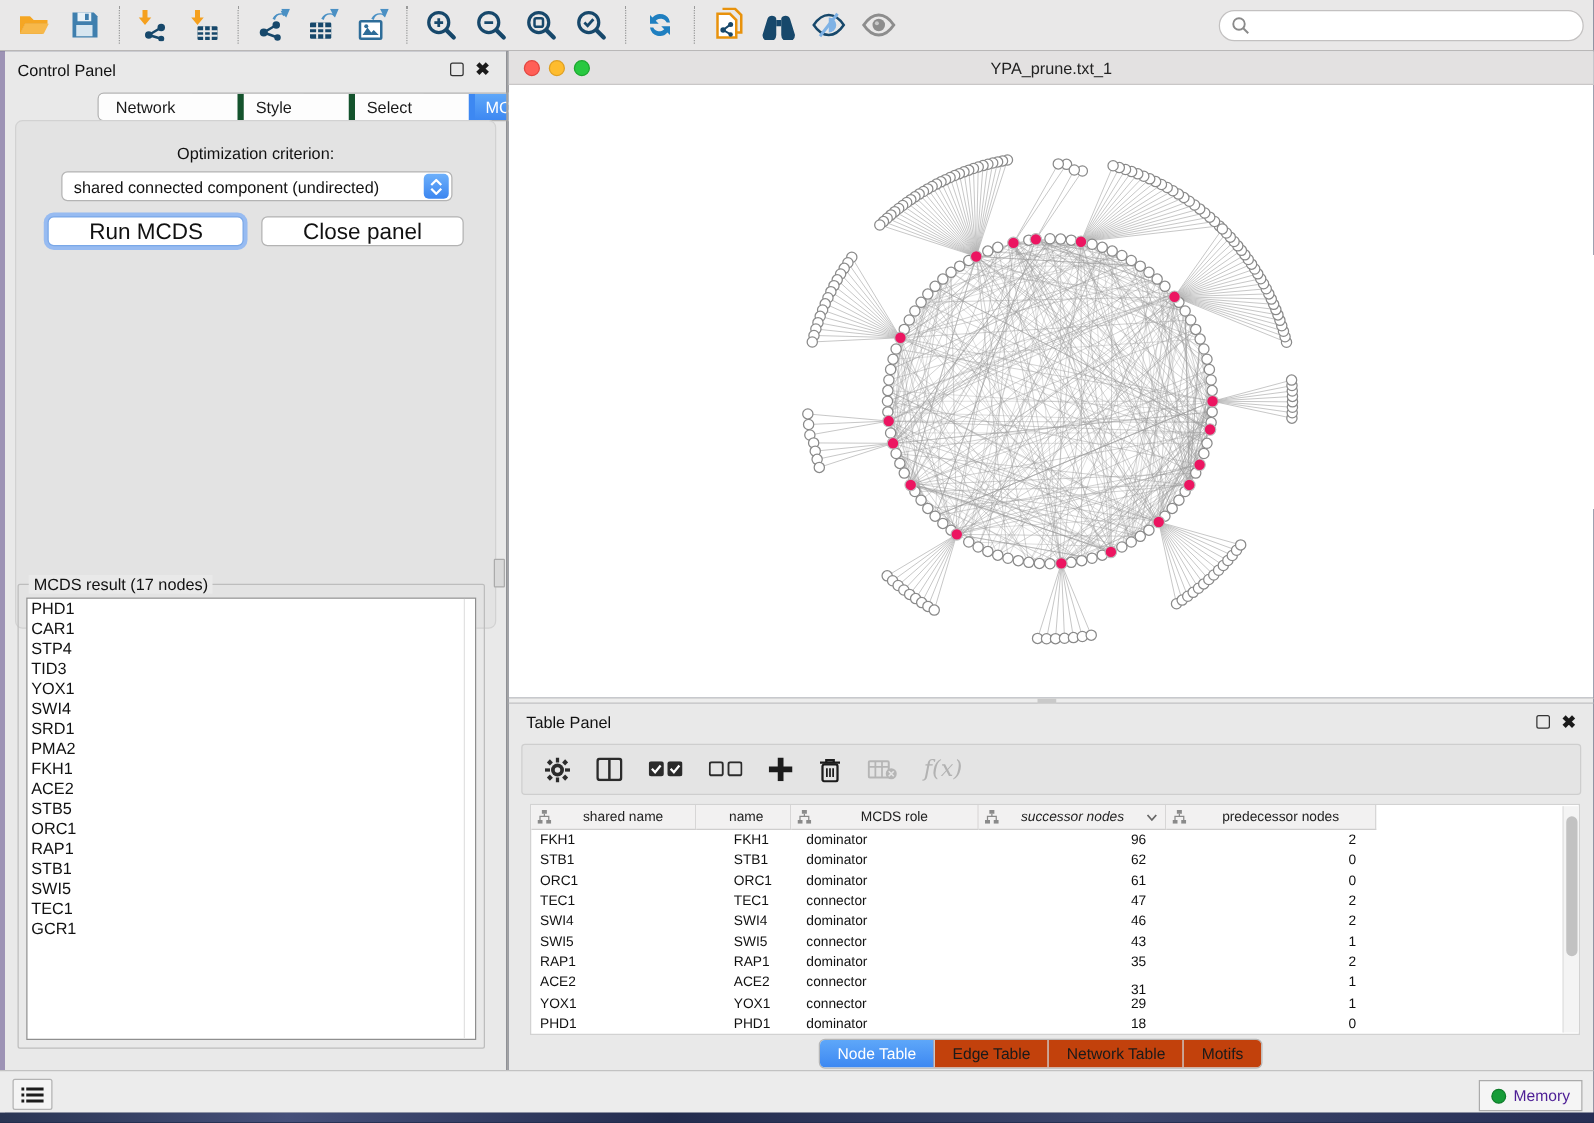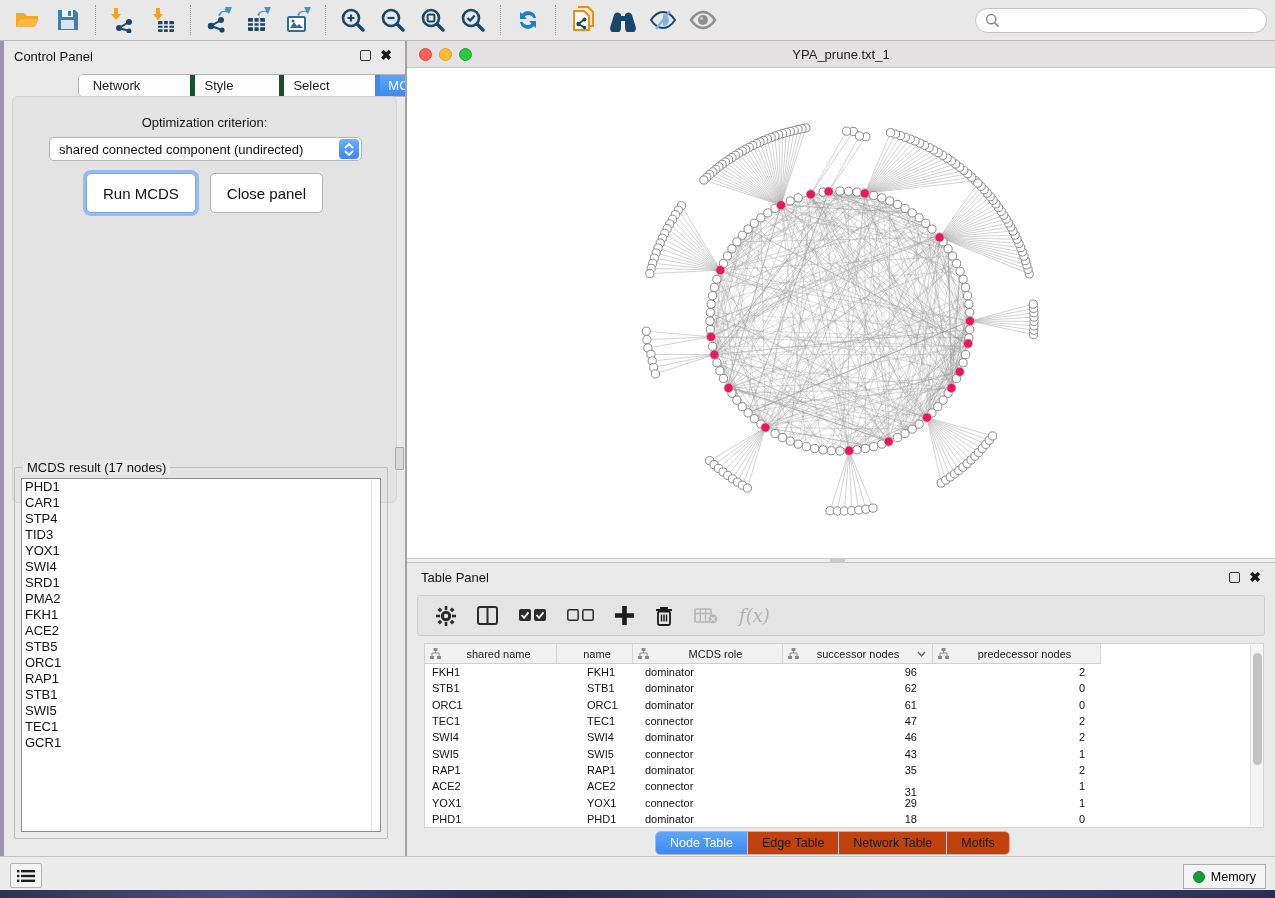--- a/index.html
+++ b/index.html
@@ -42,22 +42,22 @@
              border:1px solid #d2d2d2; border-radius:6px; }
   .opt-label { position:absolute; left:0; right:0; top:18px; text-align:center; font-size:13px; color:#111; }
   .opt-select { position:absolute; left:36px; top:40px; width:313px; height:24px; background:#fff;
                 border:1px solid #b4b4b4; border-radius:5px; display:flex; align-items:center; }
   .opt-select .val { flex:1; font-size:13px; color:#111; padding-left:9px; white-space:nowrap; }
   .opt-stepper { width:20px; height:20px; margin-right:2px; border-radius:4px;
                  background:linear-gradient(#6db0fb,#3c86f0); display:flex; flex-direction:column;
                  align-items:center; justify-content:center; gap:1px; }
   .opt-stepper svg { display:block; }
   .cp-buttons { position:absolute; left:0; right:0; top:76px; display:flex; justify-content:center; gap:14px; }
-  .btn { height:40px; background:#fff; border:1px solid #b3b3b3; border-radius:5px; font-size:15px;
-         color:#111; display:flex; align-items:center; justify-content:center; padding:0 16px; }
+  .btn { height:24px; background:#fff; border:1px solid #b3b3b3; border-radius:5px; font-size:18px;
+         color:#111; display:flex; align-items:center; justify-content:center; padding:0 32px; }
   .btn.focus-ring { box-shadow:0 0 0 3px rgba(100,160,250,.6); border-color:#7aa8e8; }
 
   .mcds-frame { position:absolute; left:10px; top:426px; width:374px; height:372px;
                 border:1px solid #bdbdbd; border-radius:2px; }
   .mcds-frame .legend { position:absolute; left:8px; top:-8px; background:#e9e9e9; padding:0 4px;
                         font-size:13px; color:#111; }
   .mcds-list { position:absolute; left:6px; top:10px; right:6px; bottom:6px; background:#fff;
                border:1px solid #8f8f8f; overflow:hidden; }
   .mcds-list .track { position:absolute; right:0; top:0; bottom:0; width:9px; border-left:1px solid #e2e2e2; }
   .mcds-item { font-size:13px; color:#111; line-height:16px; padding-left:3px; }
@@ -108,21 +108,21 @@
             color:#1a1a1a; background:#c2410c; border-left:1px solid #c9c9c9; padding:0 14px; }
   .tp-tab:first-child { border-left:none; }
   .tp-tab.sel { background:linear-gradient(#5ea7f9,#3d88f2); color:#fff; border-left-color:#3d88f2; }
 
   
   .status-bar { position:absolute; left:0; top:856px; width:1275px; height:34px; background:#ececec;
                 border-top:1px solid #c2c2c2; }
   .list-btn { position:absolute; left:10px; top:6px; width:32px; height:25px; background:#f4f4f4;
               border:1px solid #b3b3b3; border-radius:2px; display:flex; align-items:center; justify-content:center; }
   .memory-btn { position:absolute; right:9px; top:7px; height:25px; background:#f5f5f5; border:1px solid #ababab;
-                display:flex; align-items:center; gap:6px; padding:0 9px; font-size:12.5px; color:#000000; }
+                display:flex; align-items:center; gap:6px; padding:0 9px; font-size:12.5px; color:#4c1d95; }
   .mem-dot { width:12px; height:12px; border-radius:50%; background:#169c38; border:1px solid #0e7d2a; }
 </style>
 </head>
 <body>
 
 <div id="screen">
 
   <div class="toolbar">
     <div class="tb-group">
       <div class="tb-btn">
@@ -1211,21 +1211,21 @@
                 <path d="M5.5 3v2M2 8V5h7v3"></path>
               </g>
               <g fill="#8a8a8a">
                 <rect x="3.5" y="0" width="4" height="3"></rect>
                 <rect x="0" y="8" width="4" height="3"></rect>
                 <rect x="7" y="8" width="4" height="3"></rect>
               </g>
             </svg>
             <span class="lbl">MCDS role</span>
           </div>
-          <div class="th" style="width: 150px;">
+          <div class="th" style="width: 150px; font-style: italic;">
             <svg class="tree-ic" width="11" height="11" viewBox="0 0 11 11">
               <g fill="none" stroke="#8a8a8a" stroke-width="1">
                 <path d="M5.5 3v2M2 8V5h7v3"></path>
               </g>
               <g fill="#8a8a8a">
                 <rect x="3.5" y="0" width="4" height="3"></rect>
                 <rect x="0" y="8" width="4" height="3"></rect>
                 <rect x="7" y="8" width="4" height="3"></rect>
               </g>
             </svg>

